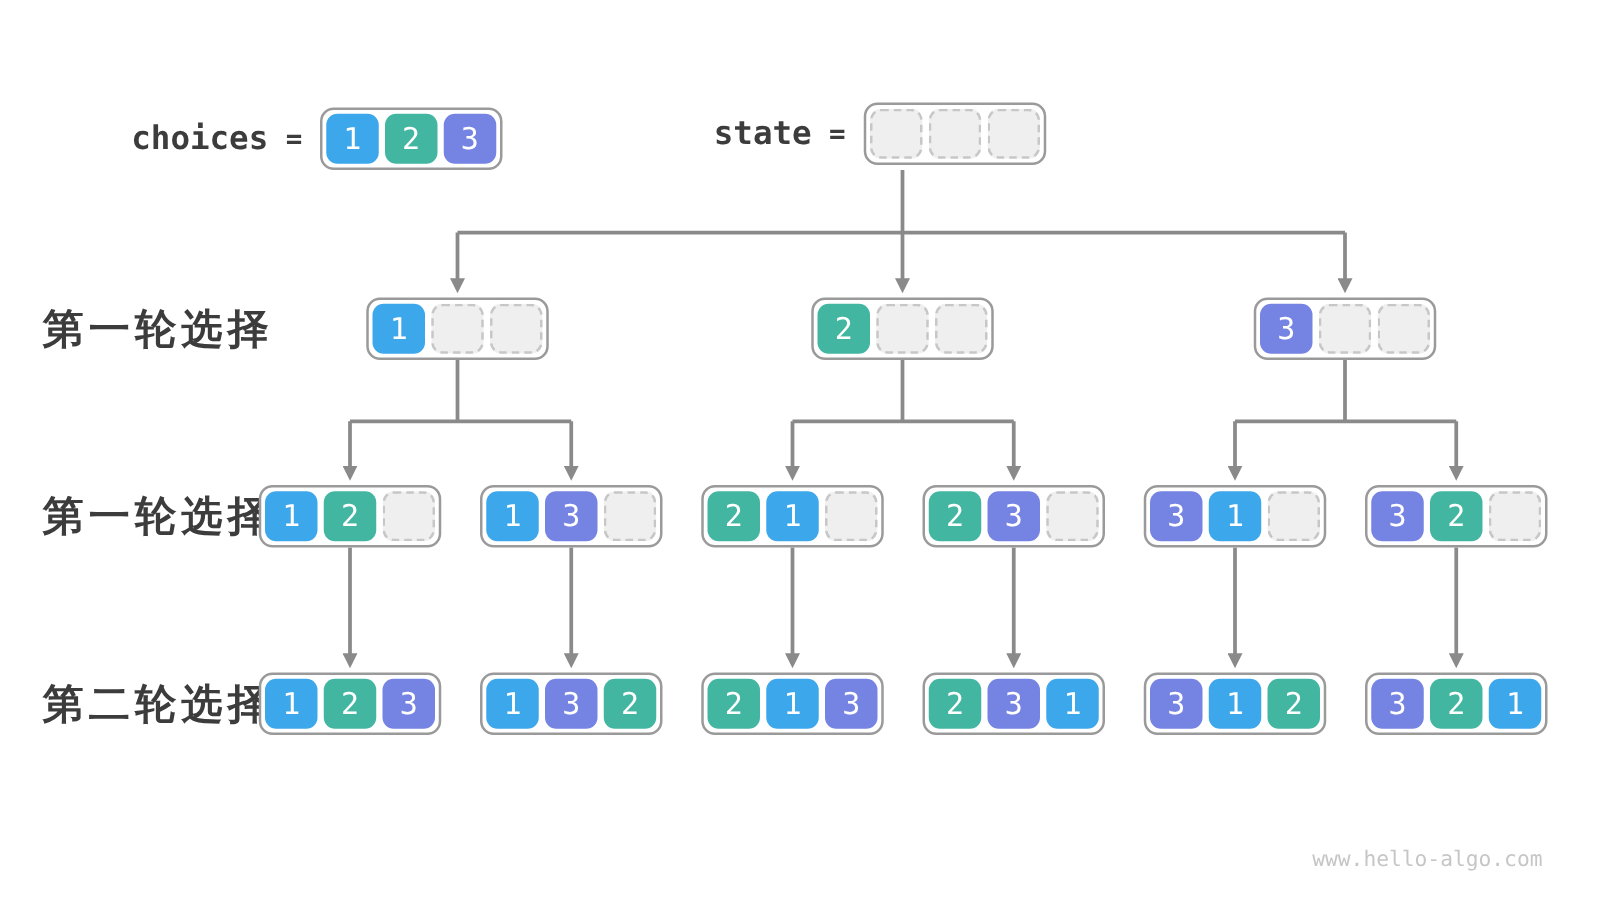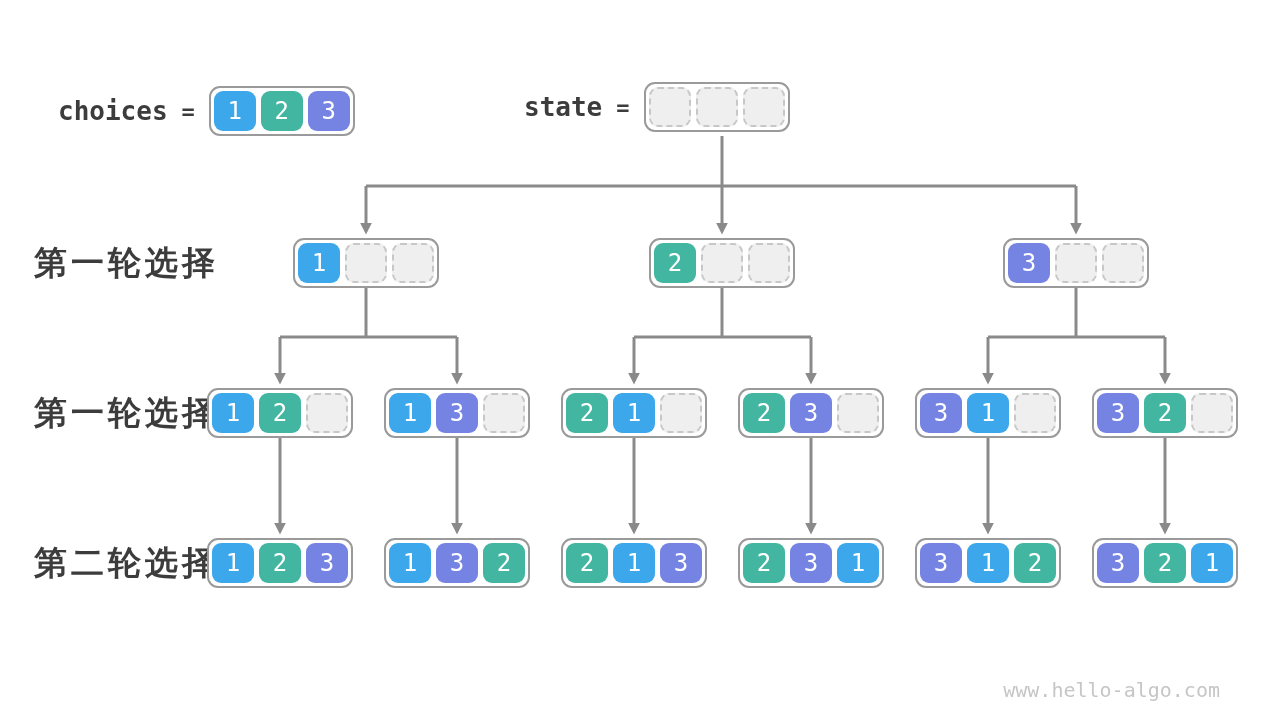--- a/index.html
+++ b/index.html
@@ -6,21 +6,21 @@
   body { width: 1280px; height: 720px; overflow: hidden; position: relative;
          font-family: "Liberation Sans", sans-serif; }
 
   .canvas { position: absolute; left: 0; top: 0; width: 1280px; height: 720px; }
 
   svg.connectors { position: absolute; left: 0; top: 0; z-index: 0; }
   svg.connectors path.ln { stroke: var(--arrow, #8a8a8a); stroke-width: 3; fill: none; }
   svg.connectors .arrowhead { fill: var(--arrow, #8a8a8a); stroke: none; }
 
   .eq-row { position: absolute; display: flex; align-items: center; gap: 14px;
-            height: 50px; z-index: 1; }
+            height: 50px; z-index: 1; margin-left: 47px; }
   .code-label { font-family: "DejaVu Sans Mono", "Liberation Mono", monospace;
                 font-weight: bold; font-size: 26px; color: var(--label-text, #3c3c3c);
                 white-space: nowrap; }
   .equals { font-family: "DejaVu Sans Mono", "Liberation Mono", monospace;
             font-weight: bold; font-size: 22px; color: var(--label-text, #3c3c3c); }
 
   .node { position: absolute; box-sizing: border-box; width: 146px; height: 50px;
           background: #ffffff; border: 2px solid var(--node-border, #9a9a9a);
           border-radius: 11px; display: flex; align-items: center; justify-content: center;
           gap: 5px; padding: 3px; z-index: 1; }
@@ -33,23 +33,23 @@
   .cell.v1 { background: var(--value-1, #3da7ec); }
   .cell.v2 { background: var(--value-2, #43b6a2); }
   .cell.v3 { background: var(--value-3, #7583e3); }
   .cell.empty { background: var(--empty-cell-fill, #efefef);
                 border: 2px dashed var(--empty-cell-border, #c7c7c7); }
 
   .row-label { position: absolute; left: 34px; font-size: 33px; font-weight: 600;
                letter-spacing: 4px; color: var(--label-text, #3c3c3c);
                line-height: 26px; z-index: 1; white-space: nowrap; }
 
-  .watermark { position: absolute; right: 60px; top: 678px;
+  .watermark { position: absolute; right: 46px; top: 678px;
                font-family: "DejaVu Sans Mono", "Liberation Mono", monospace;
-               font-size: 20px; color: var(--watermark-text, #c6c6c6); z-index: 1; }
+               font-size: 17px; color: var(--watermark-text, #c6c6c6); z-index: 1; }
 </style>
 </head>
 <body>
 
 <div class="canvas">
 
   <svg class="connectors" width="1280" height="720" viewBox="0 0 1280 720">
     <defs>
       <marker id="arw" viewBox="0 0 10 10" refX="7" refY="5" markerWidth="4" markerHeight="4" orient="auto-start-reverse">
         <path class="arrowhead" d="M0 0 L10 5 L0 10 z"></path>

